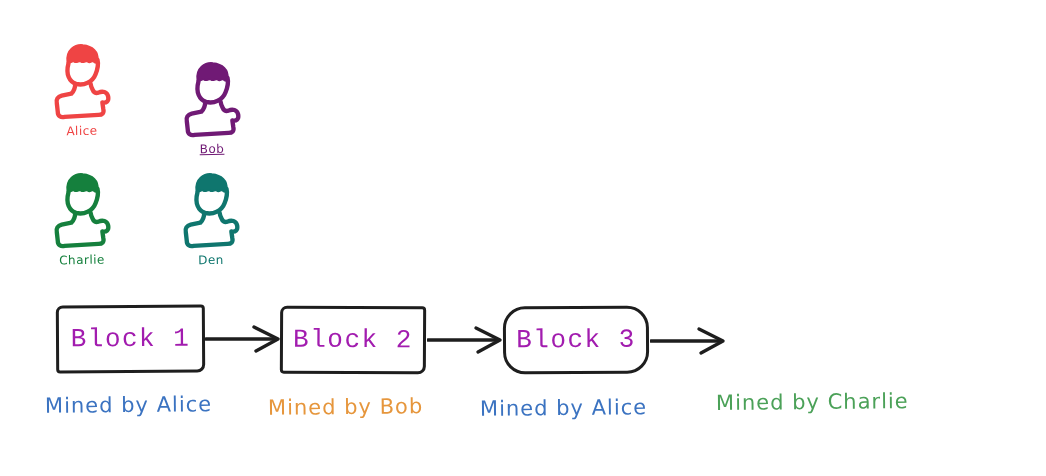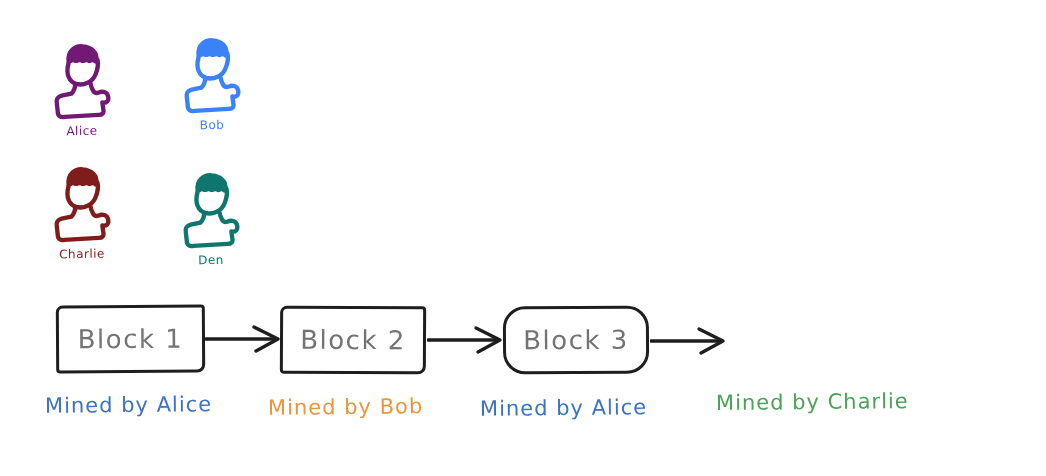--- a/index.html
+++ b/index.html
@@ -18,60 +18,61 @@
     font-size:12px;letter-spacing:.5px;
     transform:rotate(-1deg);
   }
   
   .block{
     position:absolute;height:62px;
     border:3.5px solid #1e1e1e;
     border-radius:7px 4px 8px 4px;
     display:flex;align-items:center;justify-content:center;
     background:#ffffff;
-    color:#737373;
+    color:#a21caf;
     font-size:26px;letter-spacing:1.5px;
     box-sizing:content-box;
+    font-family:Liberation Mono, monospace;
   }
   .block.r1{transform:rotate(-0.35deg);}
   .block.r2{transform:rotate(0.3deg);}
   
   .arrow{position:absolute;}
   
   .mined{
     position:absolute;
     font-size:21px;letter-spacing:1px;
     white-space:nowrap;
     transform:rotate(-0.6deg);
   }
 </style>
 </head>
 <body>
 
 <div id="canvas">
 
-  <div class="person" style="left: 48px; top: 42px; color: #701a75; text-align: center;">
+  <div class="person" style="left: 48px; top: 42px; color: #ef4444; text-align: center;">
     <svg width="62" height="80" viewBox="0 0 64 82">
       <path fill="currentColor" stroke="currentColor" stroke-width="2" stroke-linejoin="round" d="M17 21 C15 8 25 2 33 3 C43 4 49 10 48 18 C48 21 46 22 44 20 C42 18 41 22 38 20 C36 18 34 22 31 20 C29 18 27 22 24 20 C22 18 19 23 17 21 Z"></path>
       <path fill="none" stroke="currentColor" stroke-width="4.5" stroke-linecap="round" d="M18 22 C15 33 19 41 26 43 C34 45 43 41 46 33 C48 28 49 22 48 18"></path>
       <path fill="none" stroke="currentColor" stroke-width="4.5" stroke-linecap="round" stroke-linejoin="round" d="M25 43 C25 47 24 50 21 53 L11 55 C7 56 5 59 6 63 L7 72 C7 76 10 78 14 77 L49 75 C53 75 55 73 54 69 L53 62 C57 63 60 61 59 56 C58 51 53 50 49 52 C46 53 44 52 43 49 C42 47 41 45 41 43"></path>
     </svg>
     <span class="pname">Alice</span>
   </div>
 
-  <div class="person" style="left: 178px; top: 36px; color: #3b82f6;">
+  <div class="person" style="left: 178px; top: 60px; color: #701a75; text-decoration: underline;">
     <svg width="62" height="80" viewBox="0 0 64 82">
       <path fill="currentColor" stroke="currentColor" stroke-width="2" stroke-linejoin="round" d="M17 21 C15 8 25 2 33 3 C43 4 49 10 48 18 C48 21 46 22 44 20 C42 18 41 22 38 20 C36 18 34 22 31 20 C29 18 27 22 24 20 C22 18 19 23 17 21 Z"></path>
       <path fill="none" stroke="currentColor" stroke-width="4.5" stroke-linecap="round" d="M18 22 C15 33 19 41 26 43 C34 45 43 41 46 33 C48 28 49 22 48 18"></path>
       <path fill="none" stroke="currentColor" stroke-width="4.5" stroke-linecap="round" stroke-linejoin="round" d="M25 43 C25 47 24 50 21 53 L11 55 C7 56 5 59 6 63 L7 72 C7 76 10 78 14 77 L49 75 C53 75 55 73 54 69 L53 62 C57 63 60 61 59 56 C58 51 53 50 49 52 C46 53 44 52 43 49 C42 47 41 45 41 43"></path>
     </svg>
     <span class="pname">Bob</span>
   </div>
 
-  <div class="person" style="left: 48px; top: 165px; color: #7f1d1d;">
+  <div class="person" style="left: 48px; top: 171px; color: #15803d;">
     <svg width="62" height="80" viewBox="0 0 64 82">
       <path fill="currentColor" stroke="currentColor" stroke-width="2" stroke-linejoin="round" d="M17 21 C15 8 25 2 33 3 C43 4 49 10 48 18 C48 21 46 22 44 20 C42 18 41 22 38 20 C36 18 34 22 31 20 C29 18 27 22 24 20 C22 18 19 23 17 21 Z"></path>
       <path fill="none" stroke="currentColor" stroke-width="4.5" stroke-linecap="round" d="M18 22 C15 33 19 41 26 43 C34 45 43 41 46 33 C48 28 49 22 48 18"></path>
       <path fill="none" stroke="currentColor" stroke-width="4.5" stroke-linecap="round" stroke-linejoin="round" d="M25 43 C25 47 24 50 21 53 L11 55 C7 56 5 59 6 63 L7 72 C7 76 10 78 14 77 L49 75 C53 75 55 73 54 69 L53 62 C57 63 60 61 59 56 C58 51 53 50 49 52 C46 53 44 52 43 49 C42 47 41 45 41 43"></path>
     </svg>
     <span class="pname">Charlie</span>
   </div>
 
   <div class="person" style="left: 177px; top: 171px; color: #0f766e;">
     <svg width="62" height="80" viewBox="0 0 64 82">

